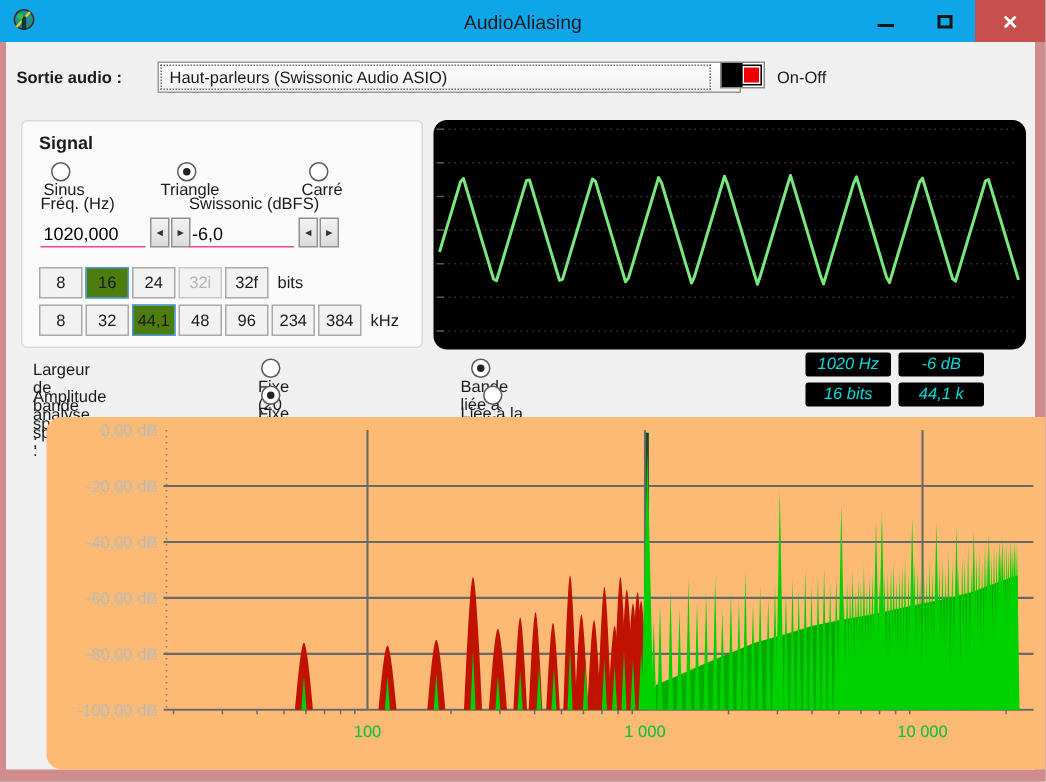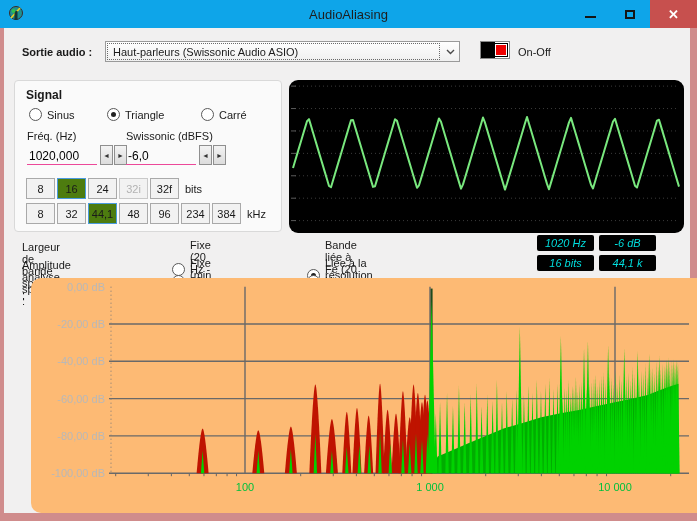--- a/index.html
+++ b/index.html
@@ -13,34 +13,34 @@
   .winbtns { position:absolute; right:0; top:0; height:28px; display:flex; align-items:stretch; }
   .winbtn { width:40px; display:flex; align-items:center; justify-content:center; cursor:default; }
   .glyph-min { width:11px; height:2px; background:#151515; margin-top:6px; }
   .glyph-max { width:10px; height:9px; border:2px solid #151515; background:transparent; }
   .winbtn.close { width:47px; background:#c7504e; color:#fff; font-size:13px; font-weight:bold; }
 
   .content { position:absolute; left:4px; top:28px; width:686px; height:485px; background:#f1f0f0; }
 
   
   .lbl-bold { font-weight:bold; }
-  #sortie-label { position:absolute; left:18px; top:18px; }
-  .combo { position:absolute; left:101px; top:13px; width:355px; height:21px; background:linear-gradient(#fefefe,#f0f0f0); border:1px solid #9a9a9a; display:flex; align-items:center; }
+  #sortie-label { position:absolute; left:7px; top:18px; }
+  .combo { position:absolute; left:101px; top:13px; width:389px; height:21px; background:linear-gradient(#fefefe,#f0f0f0); border:1px solid #9a9a9a; display:flex; align-items:center; }
   .combo-text { position:relative; flex:1; padding:2px 4px 2px 5px; border:1px dotted #6a6a6a; margin:1px; height:17px; line-height:13px; white-space:nowrap; overflow:hidden; }
   .combo-arrow { width:18px; height:100%; display:flex; align-items:center; justify-content:center; }
   .onoff-box { position:absolute; left:476px; top:13px; width:30px; height:18px; background:#fff; border:1px solid #8a8a8a; display:flex; }
   .onoff-black { width:14px; height:100%; background:#000; }
   .onoff-red { width:12px; height:12px; background:#ee0000; border:1px solid #fff; margin:2px 0 0 0; outline:1px solid #000; }
   #onoff-label { position:absolute; left:514px; top:18px; }
 
   
   .groupbox { position:absolute; left:10px; top:52px; width:268px; height:152px; background:#fafafa; border:1px solid #d9d9d9; border-radius:4px; }
   .groupbox .gb-title { position:absolute; left:11px; top:7px; font-weight:bold; font-size:12px; }
   .radio-row { position:absolute; left:12px; top:27px; width:248px; height:16px; }
-  .radio-opt { display:inline-flex; align-items:center; position:absolute; top:0; cursor:default; }
+  .radio-opt { display:inline-flex; align-items:center; position:absolute; top:0; cursor:default;flex-direction:column; }
   .rb { width:13px; height:13px; border-radius:50%; border:1px solid #595959; background:#fff; margin-right:5px; position:relative; flex:none; }
   .radio-opt.checked .rb::after { content:""; position:absolute; left:3px; top:3px; width:5px; height:5px; border-radius:50%; background:#222; }
   #freq-label { position:absolute; left:12px; top:49px; }
   #amp-label  { position:absolute; left:111px; top:49px; }
   .edit { position:absolute; top:65px; width:70px; height:19px; border:none; border-bottom:1px solid #ec4899; background:transparent; padding:3px 2px 2px 2px; font-size:12px; }
   #freq-edit { left:12px; } #amp-edit { left:111px; }
   .spin { position:absolute; top:64px; display:flex; gap:1px; }
   #freq-spin { left:85px; } #amp-spin { left:184px; }
   .spin-btn { width:13px; height:20px; background:linear-gradient(#f3f3f3,#dcdcdc); border:1px solid #8f8f8f; font-size:7px; color:#333; display:flex; align-items:center; justify-content:center; }
   .btn-row { position:absolute; left:11px; display:flex; align-items:center; }

